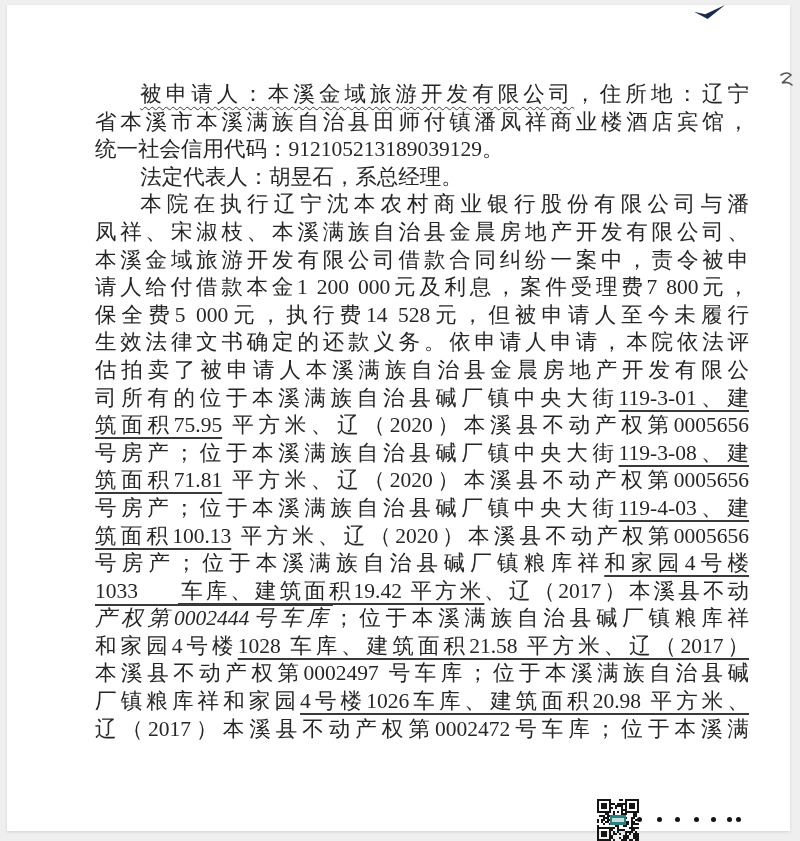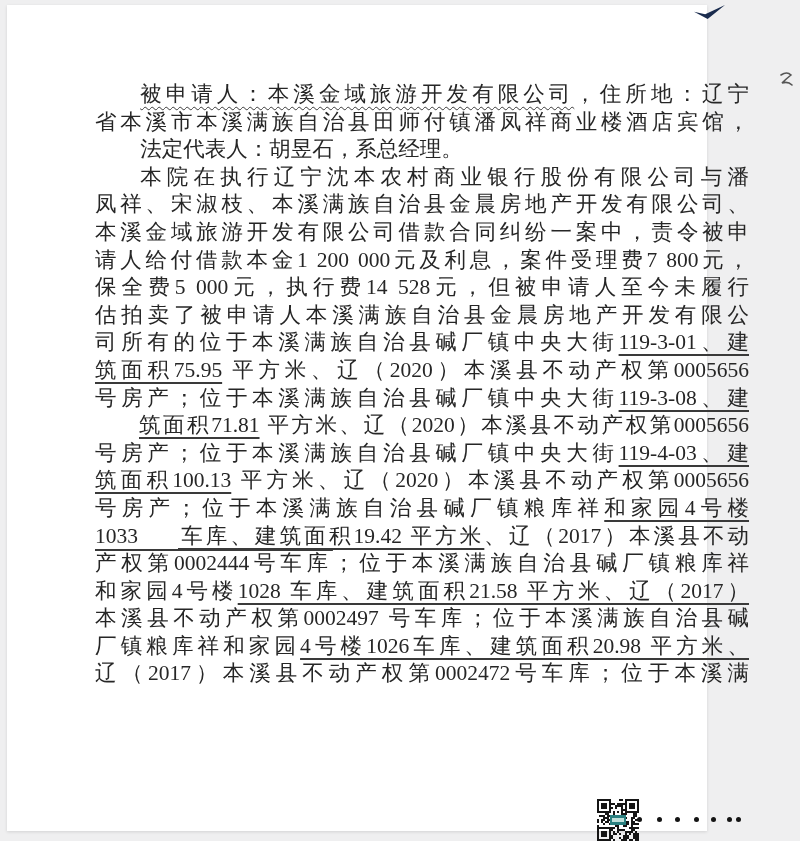--- a/index.html
+++ b/index.html
@@ -2,21 +2,21 @@
 <html lang="zh"><head>
 <meta charset="utf-8">
 <style>
   html,body{margin:0;padding:0;}
   body{
     width:800px;height:841px;position:relative;overflow:hidden;
     background:#efeff0;
     font-family:"Liberation Serif","DejaVu Serif",serif;
   }
   .paper{
-    position:absolute;left:7px;top:5px;width:700px;height:826px;
+    position:absolute;left:7px;top:5px;width:783px;height:826px;
     background:#ffffff;
     box-shadow:0 1px 3px rgba(0,0,0,0.12);
   }
   .corner-mark{
     position:absolute;left:687px;top:0;width:31px;height:14px;
     clip-path:polygon(0% 48%,36% 66%,100% 0%,44% 100%);
   }
   .pen-mark{position:absolute;left:770px;top:64px;width:22px;height:24px;}
   .text-block{
     position:absolute;left:88px;top:76px;width:654px;
@@ -33,20 +33,21 @@
     text-decoration-line:underline;text-decoration-style:wavy;
     text-decoration-thickness:1px;text-underline-offset:5px;
   }
   .u-line{
     text-decoration-line:underline;text-decoration-style:solid;
     text-decoration-thickness:1.6px;text-underline-offset:5px;
   }
   .u-top{
     text-decoration-line:overline;text-decoration-style:solid;
     text-decoration-thickness:1.6px;
+    font-style:italic;
   }
   .qr{position:absolute;left:590px;top:794px;width:42px;height:42px;}
   .dot-row{position:absolute;left:630px;top:810px;width:115px;height:8px;}
   .dot{position:absolute;top:2px;width:5px;height:5px;border-radius:50%;}
   .dot:nth-child(1){left:0px;}
   .dot:nth-child(2){left:20px;}
   .dot:nth-child(3){left:38px;}
   .dot:nth-child(4){left:57px;}
   .dot:nth-child(5){left:74px;}
   .dot:nth-child(6){left:90px;}
@@ -56,31 +57,33 @@
 <body style="background: rgb(239, 239, 240);">
 
 <div class="paper" style="background: rgb(255, 255, 255);">
   <div class="corner-mark" style="background: rgb(26, 44, 78);"></div>
   <svg class="pen-mark" viewBox="0 0 22 24">
     <path d="M4 6 Q10 2 14 6 Q9 10 5 14 Q11 12 15 16" fill="none" stroke-width="1.6" stroke-linecap="round" stroke="#555555"></path>
   </svg>
   <div class="text-block" style="color: rgb(38, 38, 38);">
       <div class="line indent"><span class="u-wavy" style="text-decoration-color: rgb(58, 58, 58);">被申请人：本溪金域旅游开发有限公司</span><span>，住所地：辽宁</span></div>
       <div class="line"><span>省本溪市本溪满族自治县田师付镇潘凤祥商业楼酒店宾馆，</span></div>
+      <div class="line no-just"><span>统一社会信用代码：912105213189039129。</span></div>
       <div class="line indent no-just"><span>法定代表人：胡昱石，系总经理。</span></div>
       <div class="line indent"><span>本院在执行辽宁沈本农村商业银行股份有限公司与潘</span></div>
       <div class="line"><span>凤祥、宋淑枝、本溪满族自治县金晨房地产开发有限公司、</span></div>
       <div class="line"><span>本溪金域旅游开发有限公司借款合同纠纷一案中，责令被申</span></div>
       <div class="line"><span>请人给付借款本金1 200 000元及利息，案件受理费7 800元，</span></div>
       <div class="line"><span>保全费5 000元，执行费14 528元，但被申请人至今未履行</span></div>
+      <div class="line"><span>生效法律文书确定的还款义务。依申请人申请，本院依法评</span></div>
       <div class="line"><span>估拍卖了被申请人本溪满族自治县金晨房地产开发有限公</span></div>
       <div class="line"><span>司所有的位于本溪满族自治县碱厂镇中央大街</span><span class="u-line" style="text-decoration-color: rgb(58, 58, 58);">119-3-01、建</span></div>
       <div class="line"><span class="u-line" style="text-decoration-color: rgb(58, 58, 58);">筑面积75.95</span><span> 平方米、辽（2020）本溪县不动产权第0005656</span></div>
       <div class="line"><span>号房产；位于本溪满族自治县碱厂镇中央大街</span><span class="u-line" style="text-decoration-color: rgb(58, 58, 58);">119-3-08、建</span></div>
-      <div class="line"><span class="u-line" style="text-decoration-color: rgb(58, 58, 58); margin-left: 44px;">筑面积71.81</span><span> 平方米、辽（2020）本溪县不动产权第0005656</span></div>
+      <div class="line"><span class="u-line" style="text-decoration-color: rgb(58, 58, 58);">筑面积71.81</span><span> 平方米、辽（2020）本溪县不动产权第0005656</span></div>
       <div class="line"><span>号房产；位于本溪满族自治县碱厂镇中央大街</span><span class="u-line" style="text-decoration-color: rgb(58, 58, 58);">119-4-03、建</span></div>
       <div class="line"><span class="u-line" style="text-decoration-color: rgb(58, 58, 58);">筑面积100.13</span><span> 平方米、辽（2020）本溪县不动产权第0005656</span></div>
       <div class="line"><span>号房产；位于本溪满族自治县碱厂镇粮库祥</span><span class="u-line" style="text-decoration-color: rgb(58, 58, 58);">和家园4号楼</span></div>
       <div class="line"><span>1033</span><span class="u-line" style="text-decoration-color: rgb(58, 58, 58); padding-left: 40px;">车库、建筑面积19.42 平方米</span><span>、辽（2017）本溪县不动</span></div>
       <div class="line"><span class="u-top" style="text-decoration-color: rgb(58, 58, 58);">产权第0002444号车库</span><span>；位于本溪满族自治县碱厂镇粮库祥</span></div>
       <div class="line"><span>和家园4号楼</span><span class="u-line" style="text-decoration-color: rgb(58, 58, 58);">1028 车库、建筑面积21.58 平方米、辽（2017）</span></div>
       <div class="line"><span>本溪县不动产权第0002497 号车库；位于本溪满族自治县碱</span></div>
       <div class="line"><span>厂镇粮库祥和家园</span><span class="u-line" style="text-decoration-color: rgb(58, 58, 58); margin-top: 37px;">4号楼1026车库、建筑面积20.98 平方米、</span></div>
       <div class="line"><span>辽（2017）本溪县不动产权第0002472号车库；位于本溪满</span></div>
     </div>

